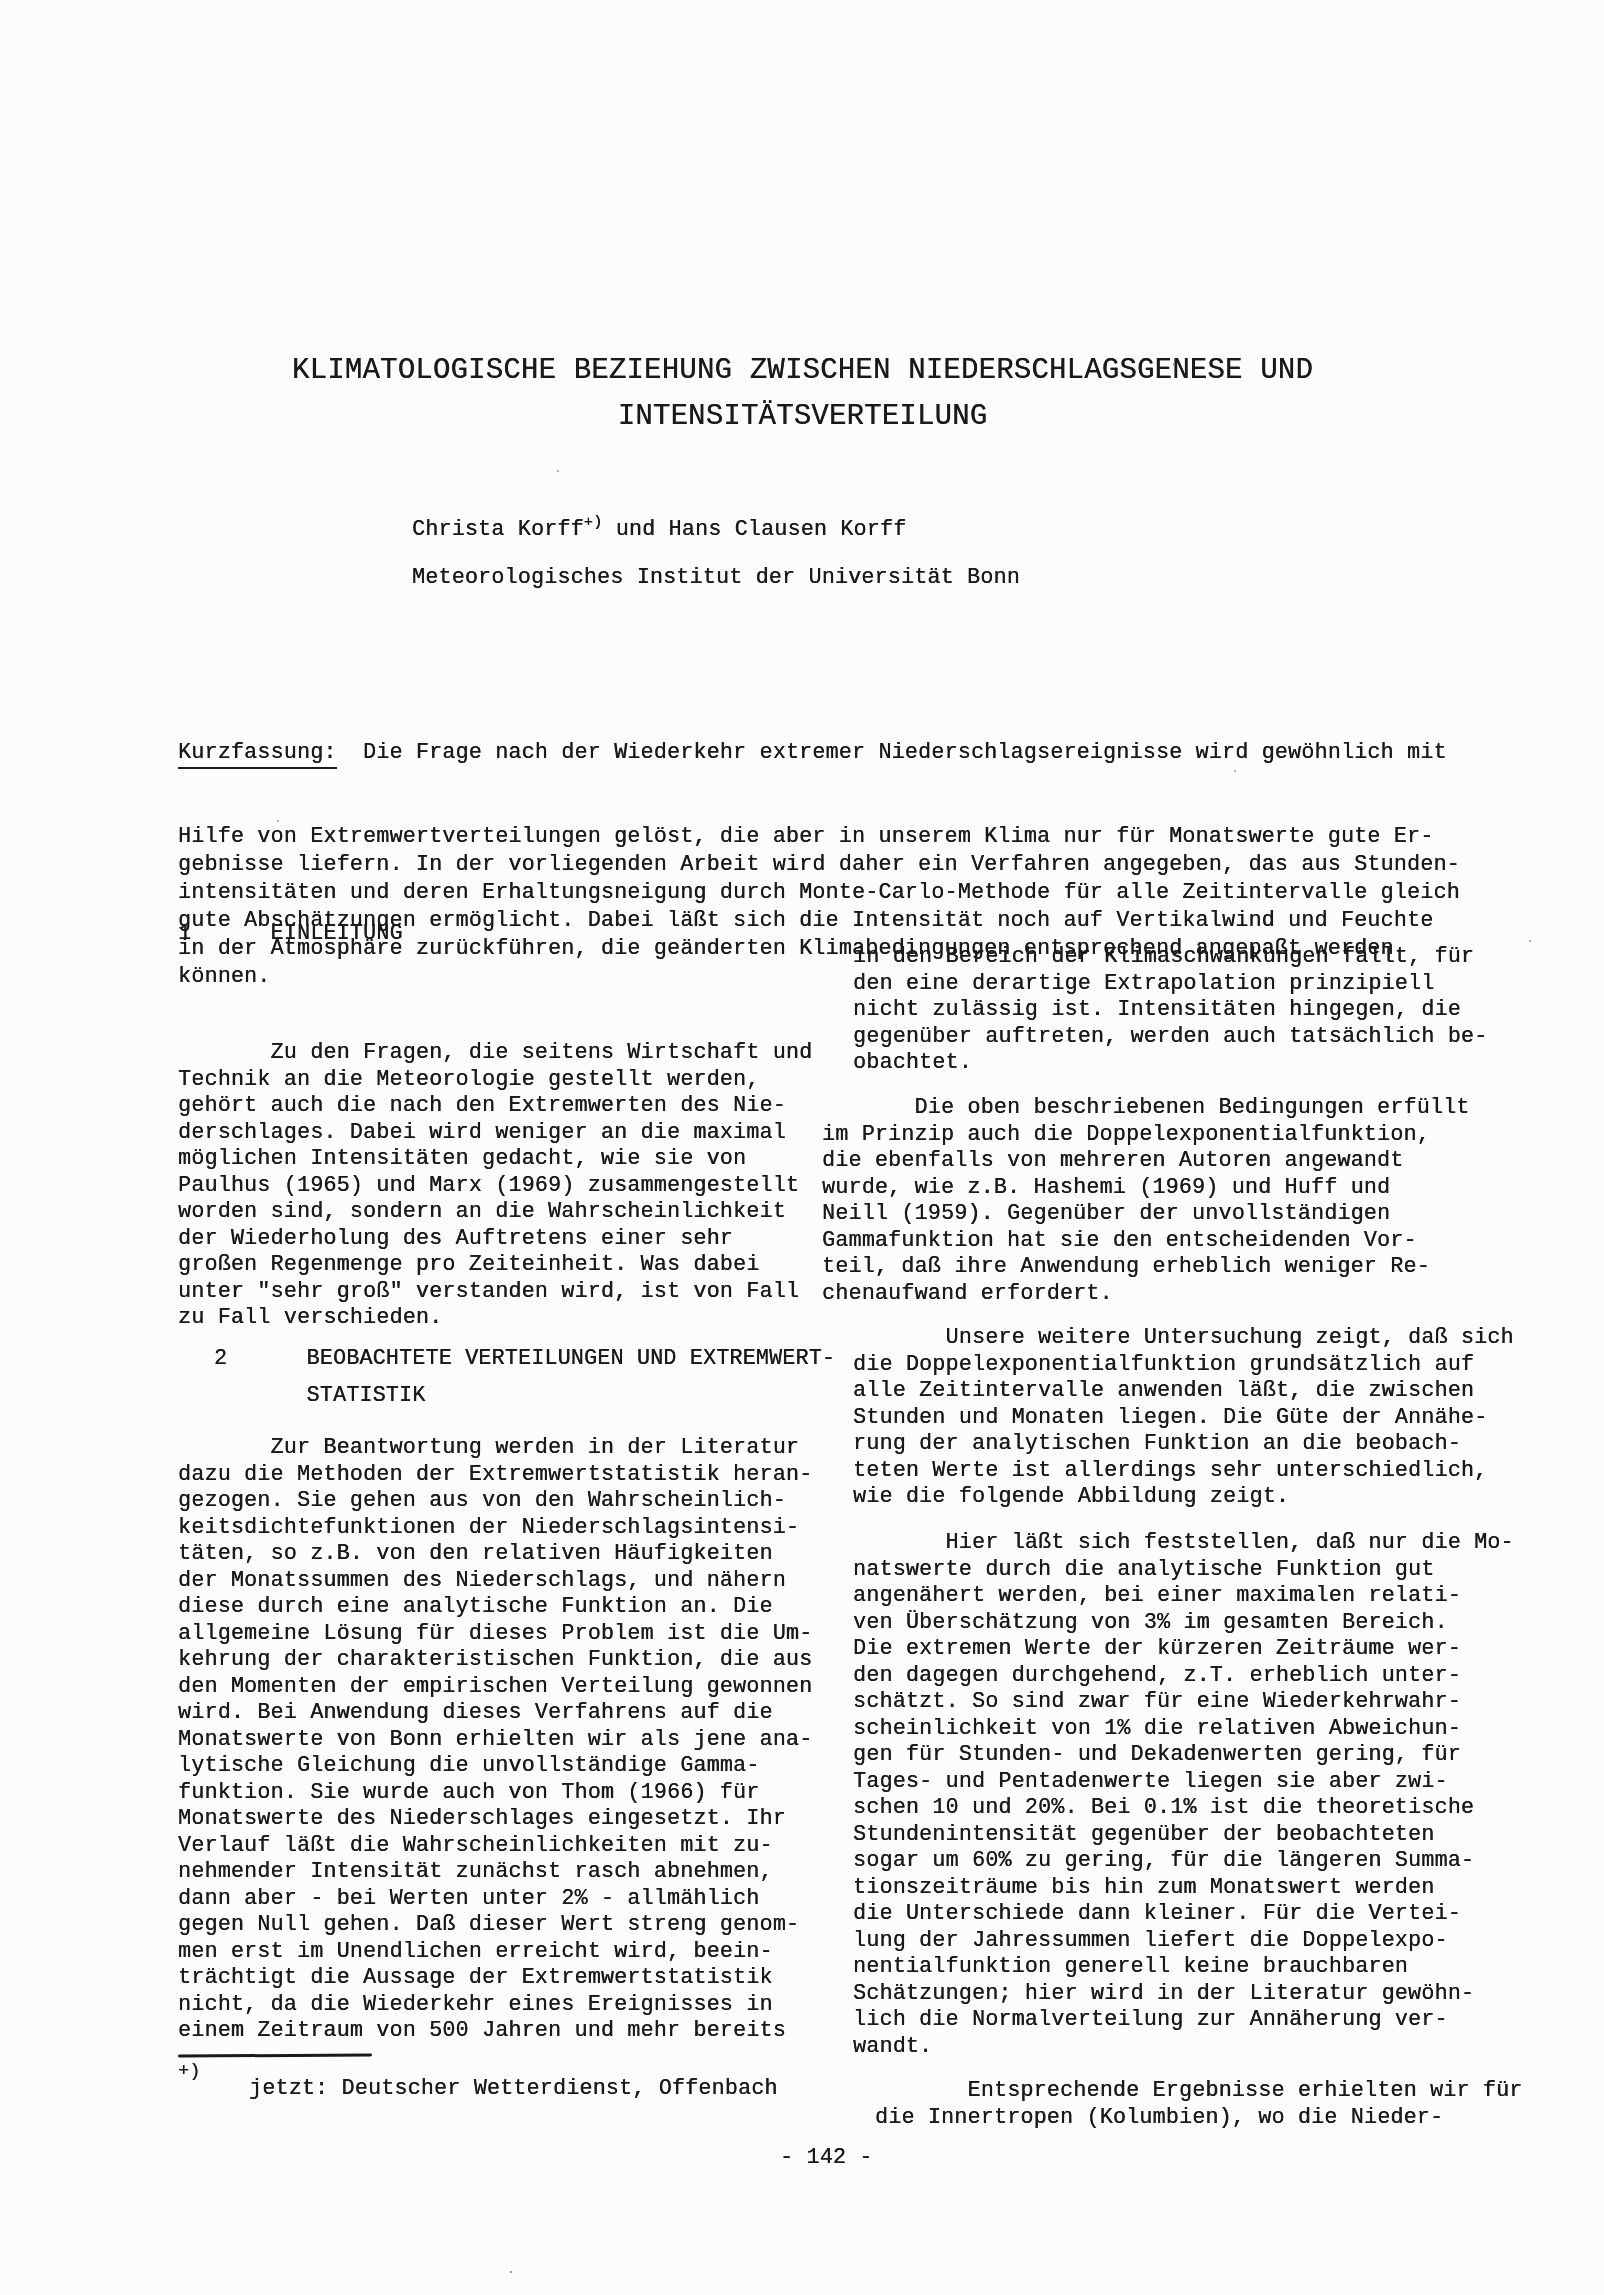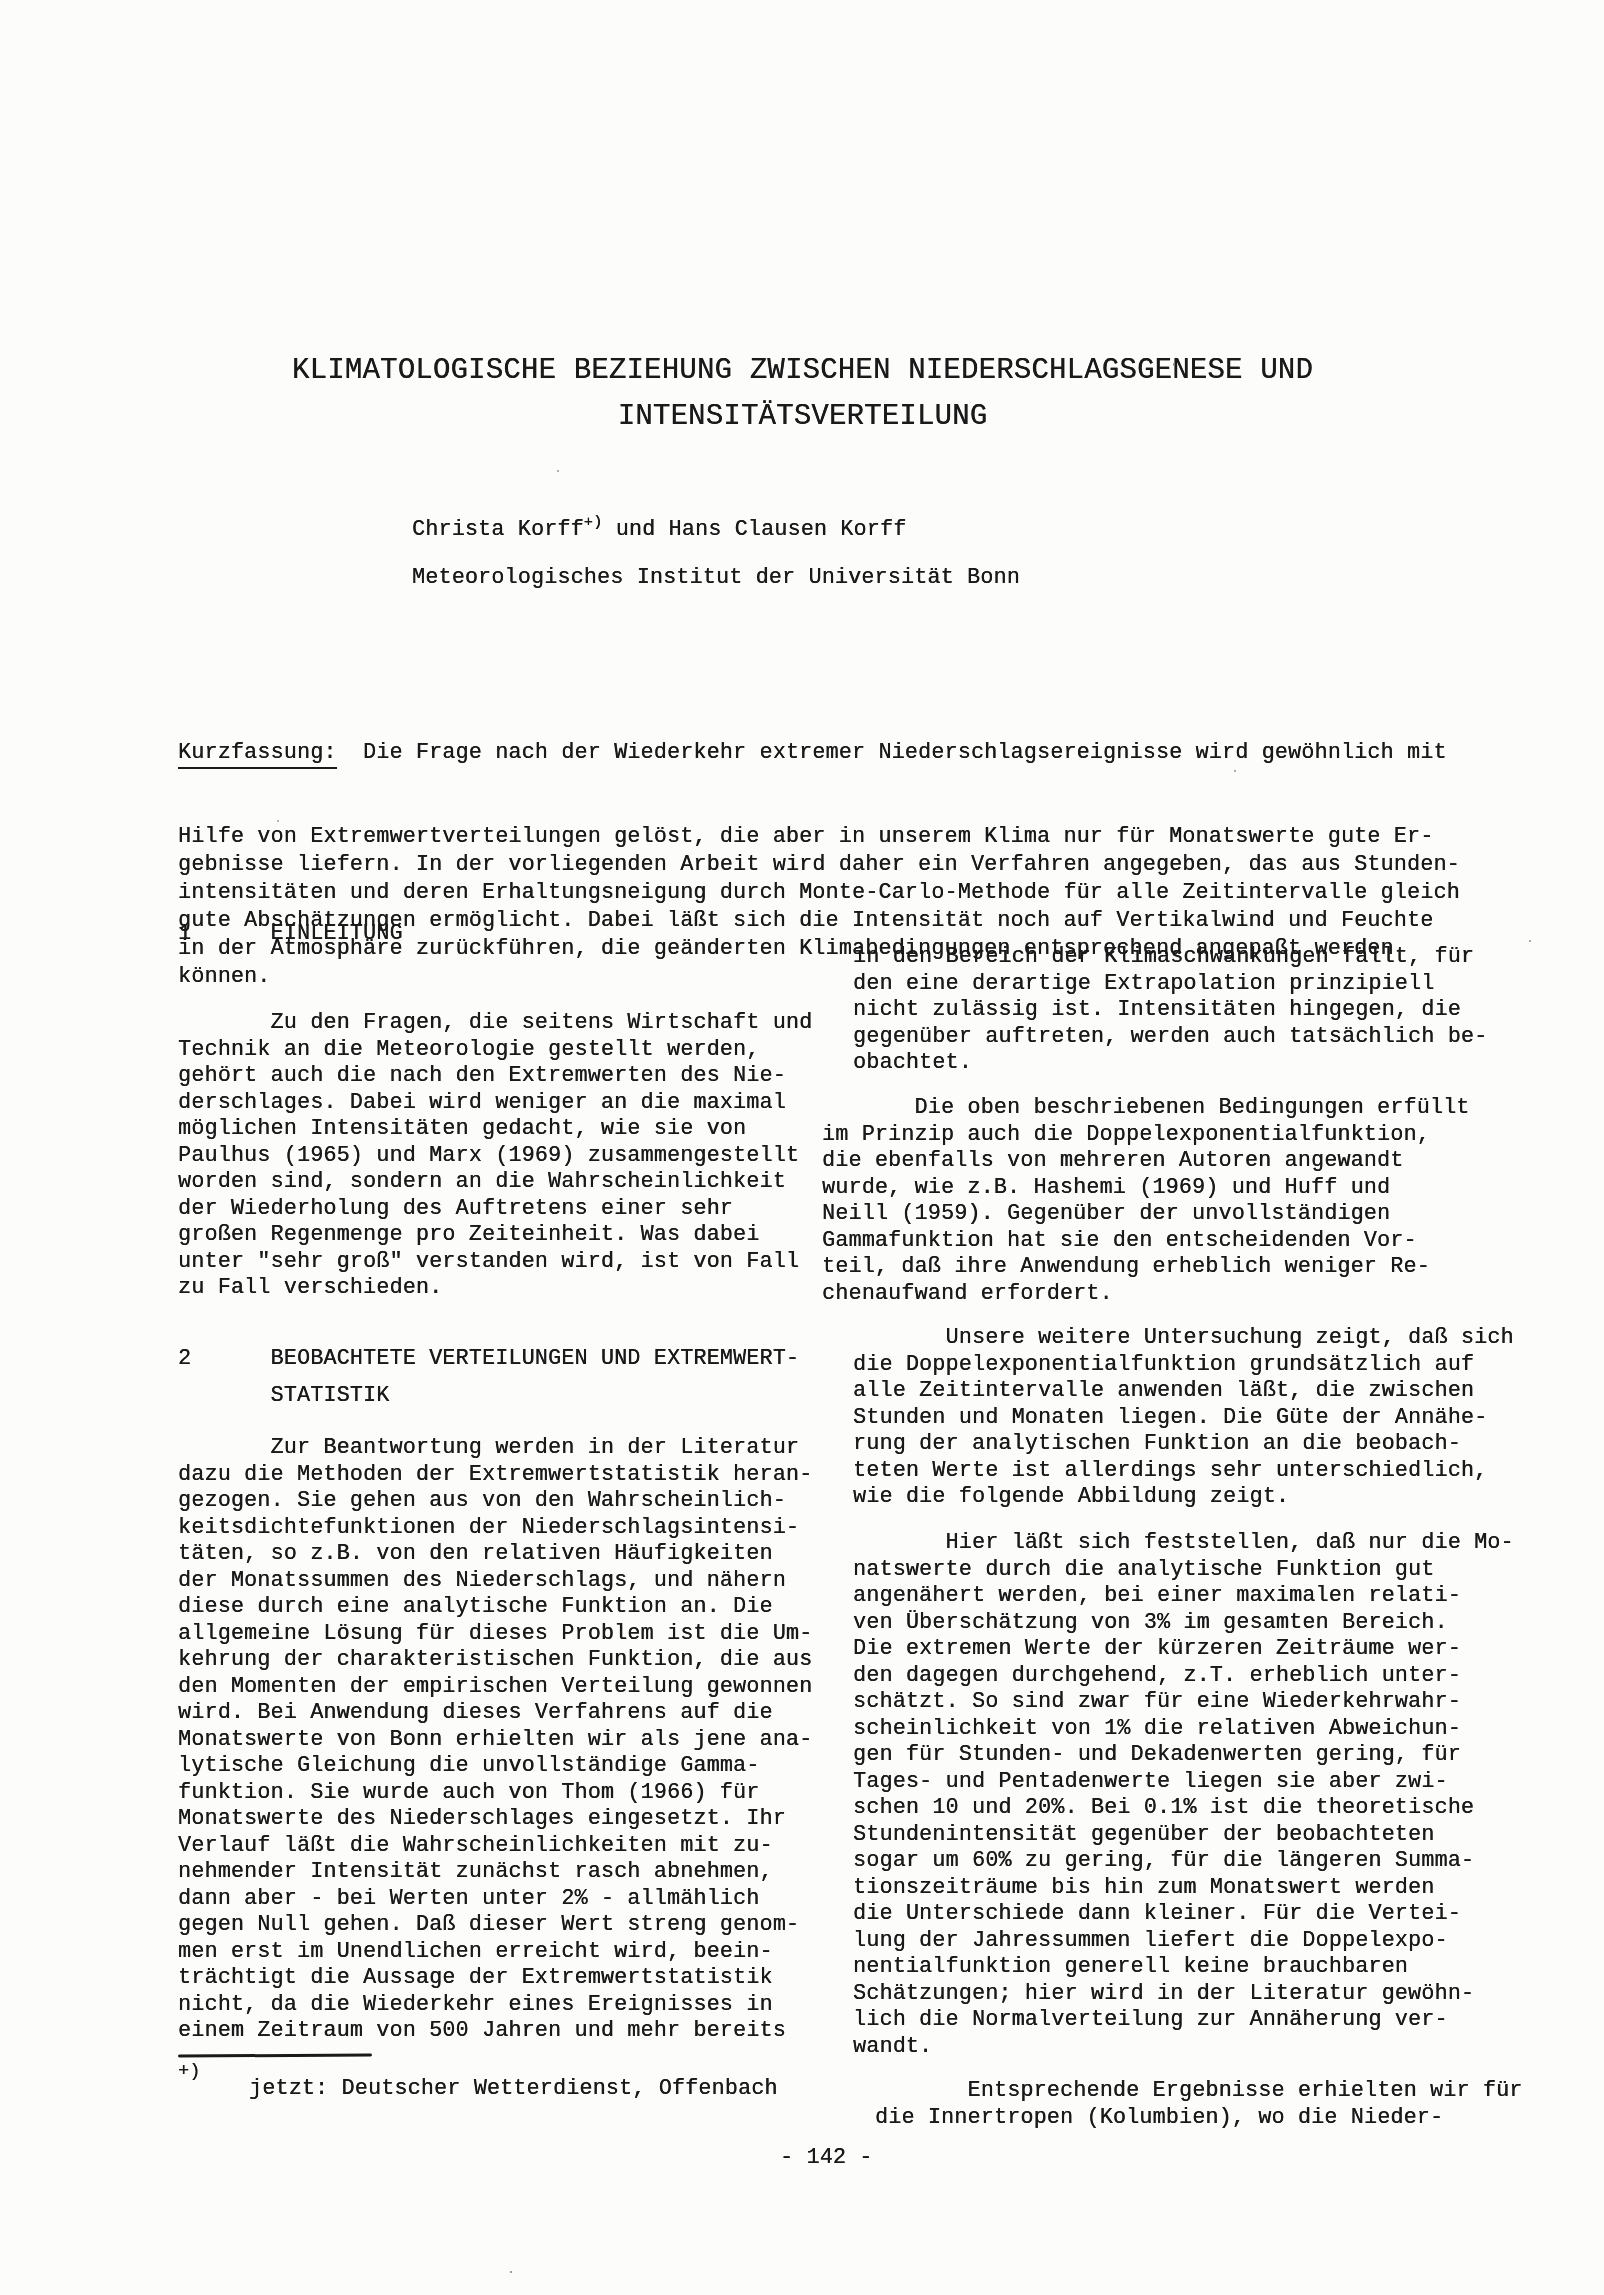--- a/index.html
+++ b/index.html
@@ -17,21 +17,21 @@
     font-size:21.7px;
     line-height:26.5px;
     letter-spacing:0.2px;
     text-shadow:0.3px 0 currentColor;
     overflow:hidden;
   }
   .blk{position:absolute;white-space:pre;}
   .center{left:0;width:1605px;text-align:center;}
   .title{font-size:29px;}
   .abstract-blk{line-height:28px;}
-  .h2-blk{line-height:37px;}
+  .h2-blk{line-height:37px;margin-left:36px;}
   .u{border-bottom:2.4px solid currentColor;padding-bottom:2.4px;}
   .sup{font-size:15.2px;vertical-align:8.8px;letter-spacing:0.2px;}
   .fn-rule{
     position:absolute;left:178px;top:2054px;width:194px;height:3.2px;
     background:var(--ink);transform:rotate(-0.35deg);border-radius:1.6px;
   }
   .fn-marker{position:absolute;left:178px;top:2059px;font-size:18.5px;}
   .fn-text{position:absolute;left:249px;top:2076px;}
   .speck{position:absolute;border-radius:50%;background:#8a8a88;}
   .s1{left:1173px;top:363px;width:2.4px;height:3.2px;}
@@ -57,21 +57,21 @@
     <div><span class="u">Kurzfassung:</span><span>  Die Frage nach der Wiederkehr extremer Niederschlagsereignisse wird gewöhnlich mit</span></div>
     <div>Hilfe von Extremwertverteilungen gelöst, die aber in unserem Klima nur für Monatswerte gute Er-
 gebnisse liefern. In der vorliegenden Arbeit wird daher ein Verfahren angegeben, das aus Stunden-
 intensitäten und deren Erhaltungsneigung durch Monte-Carlo-Methode für alle Zeitintervalle gleich
 gute Abschätzungen ermöglicht. Dabei läßt sich die Intensität noch auf Vertikalwind und Feuchte
 in der Atmosphäre zurückführen, die geänderten Klimabedingungen entsprechend angepaßt werden
 können.</div>
   </div>
 
   <div class="blk" style="left:178px;top:921px;text-align:center;">1      EINLEITUNG</div>
-  <div class="blk" style="left:178px;top:1010px;">       Zu den Fragen, die seitens Wirtschaft und
+  <div class="blk" style="left:178px;top:1040px;">       Zu den Fragen, die seitens Wirtschaft und
 Technik an die Meteorologie gestellt werden,
 gehört auch die nach den Extremwerten des Nie-
 derschlages. Dabei wird weniger an die maximal
 möglichen Intensitäten gedacht, wie sie von
 Paulhus (1965) und Marx (1969) zusammengestellt
 worden sind, sondern an die Wahrscheinlichkeit
 der Wiederholung des Auftretens einer sehr
 großen Regenmenge pro Zeiteinheit. Was dabei
 unter "sehr groß" verstanden wird, ist von Fall
 zu Fall verschieden.</div>

